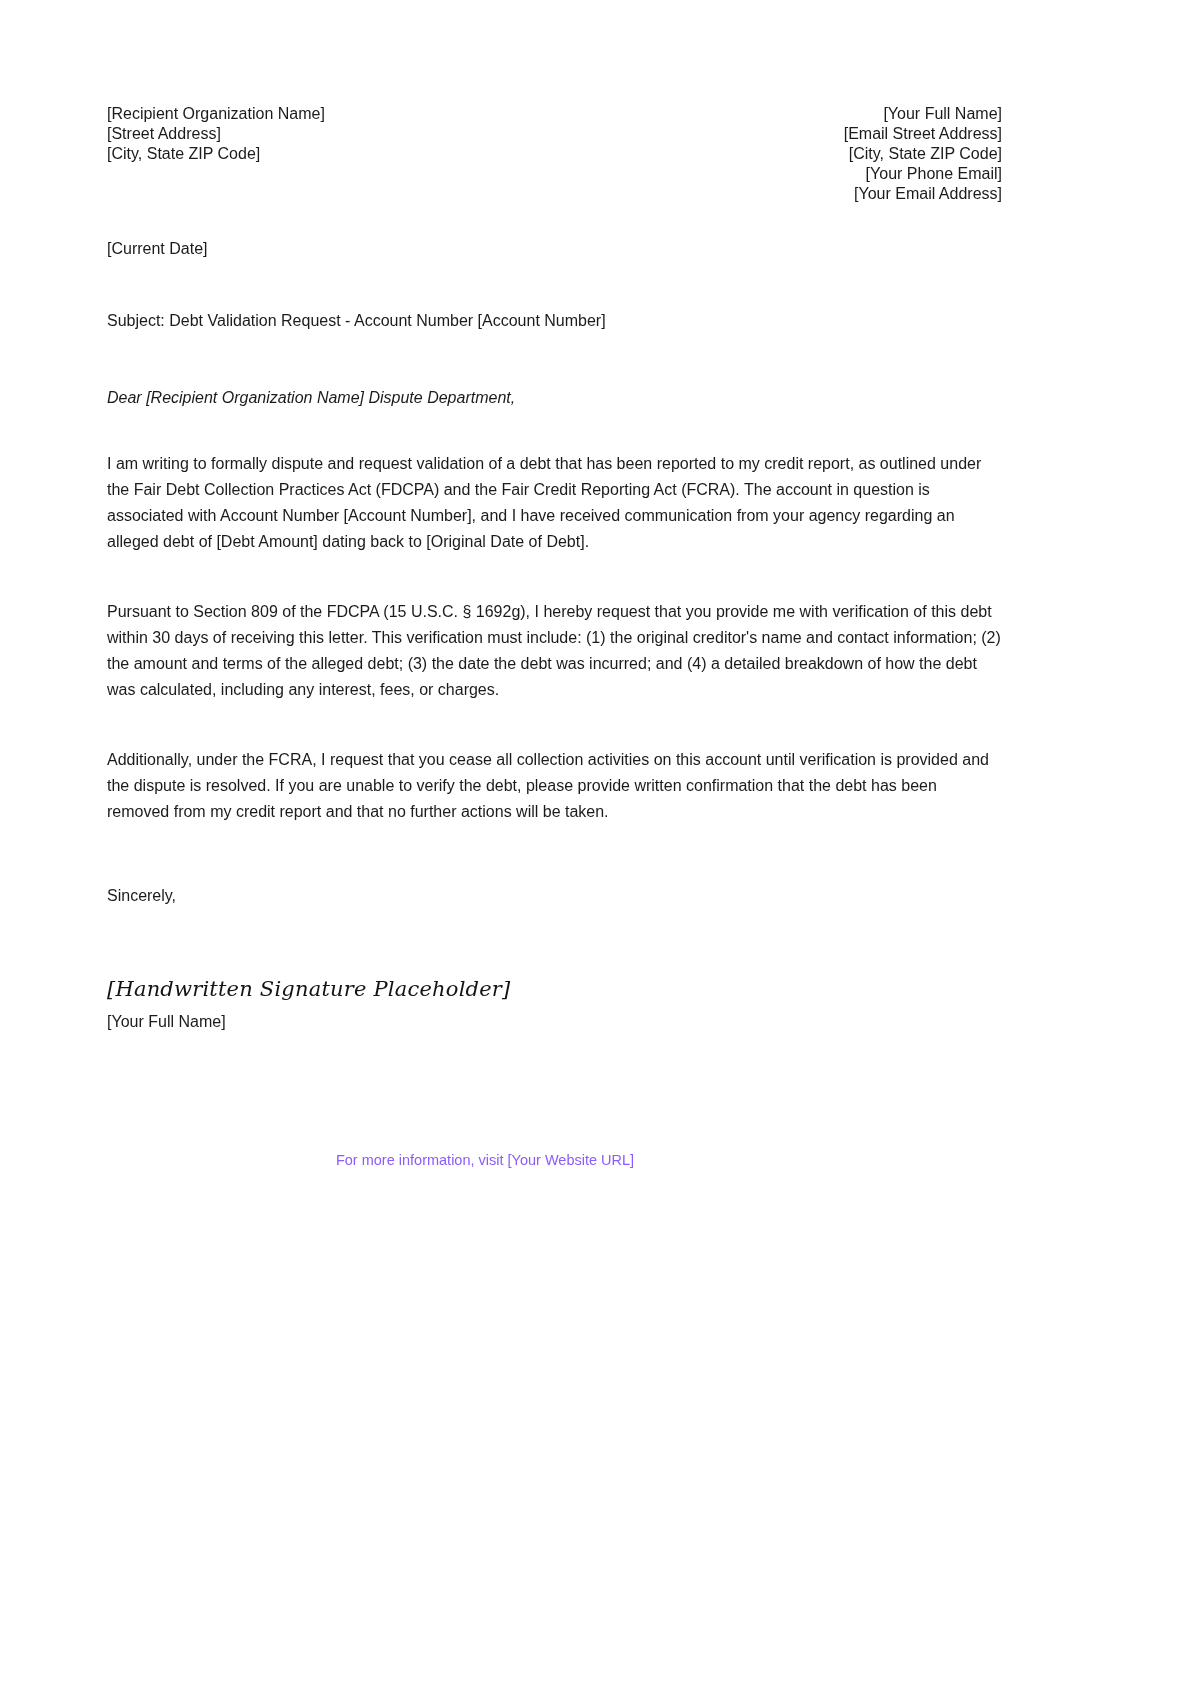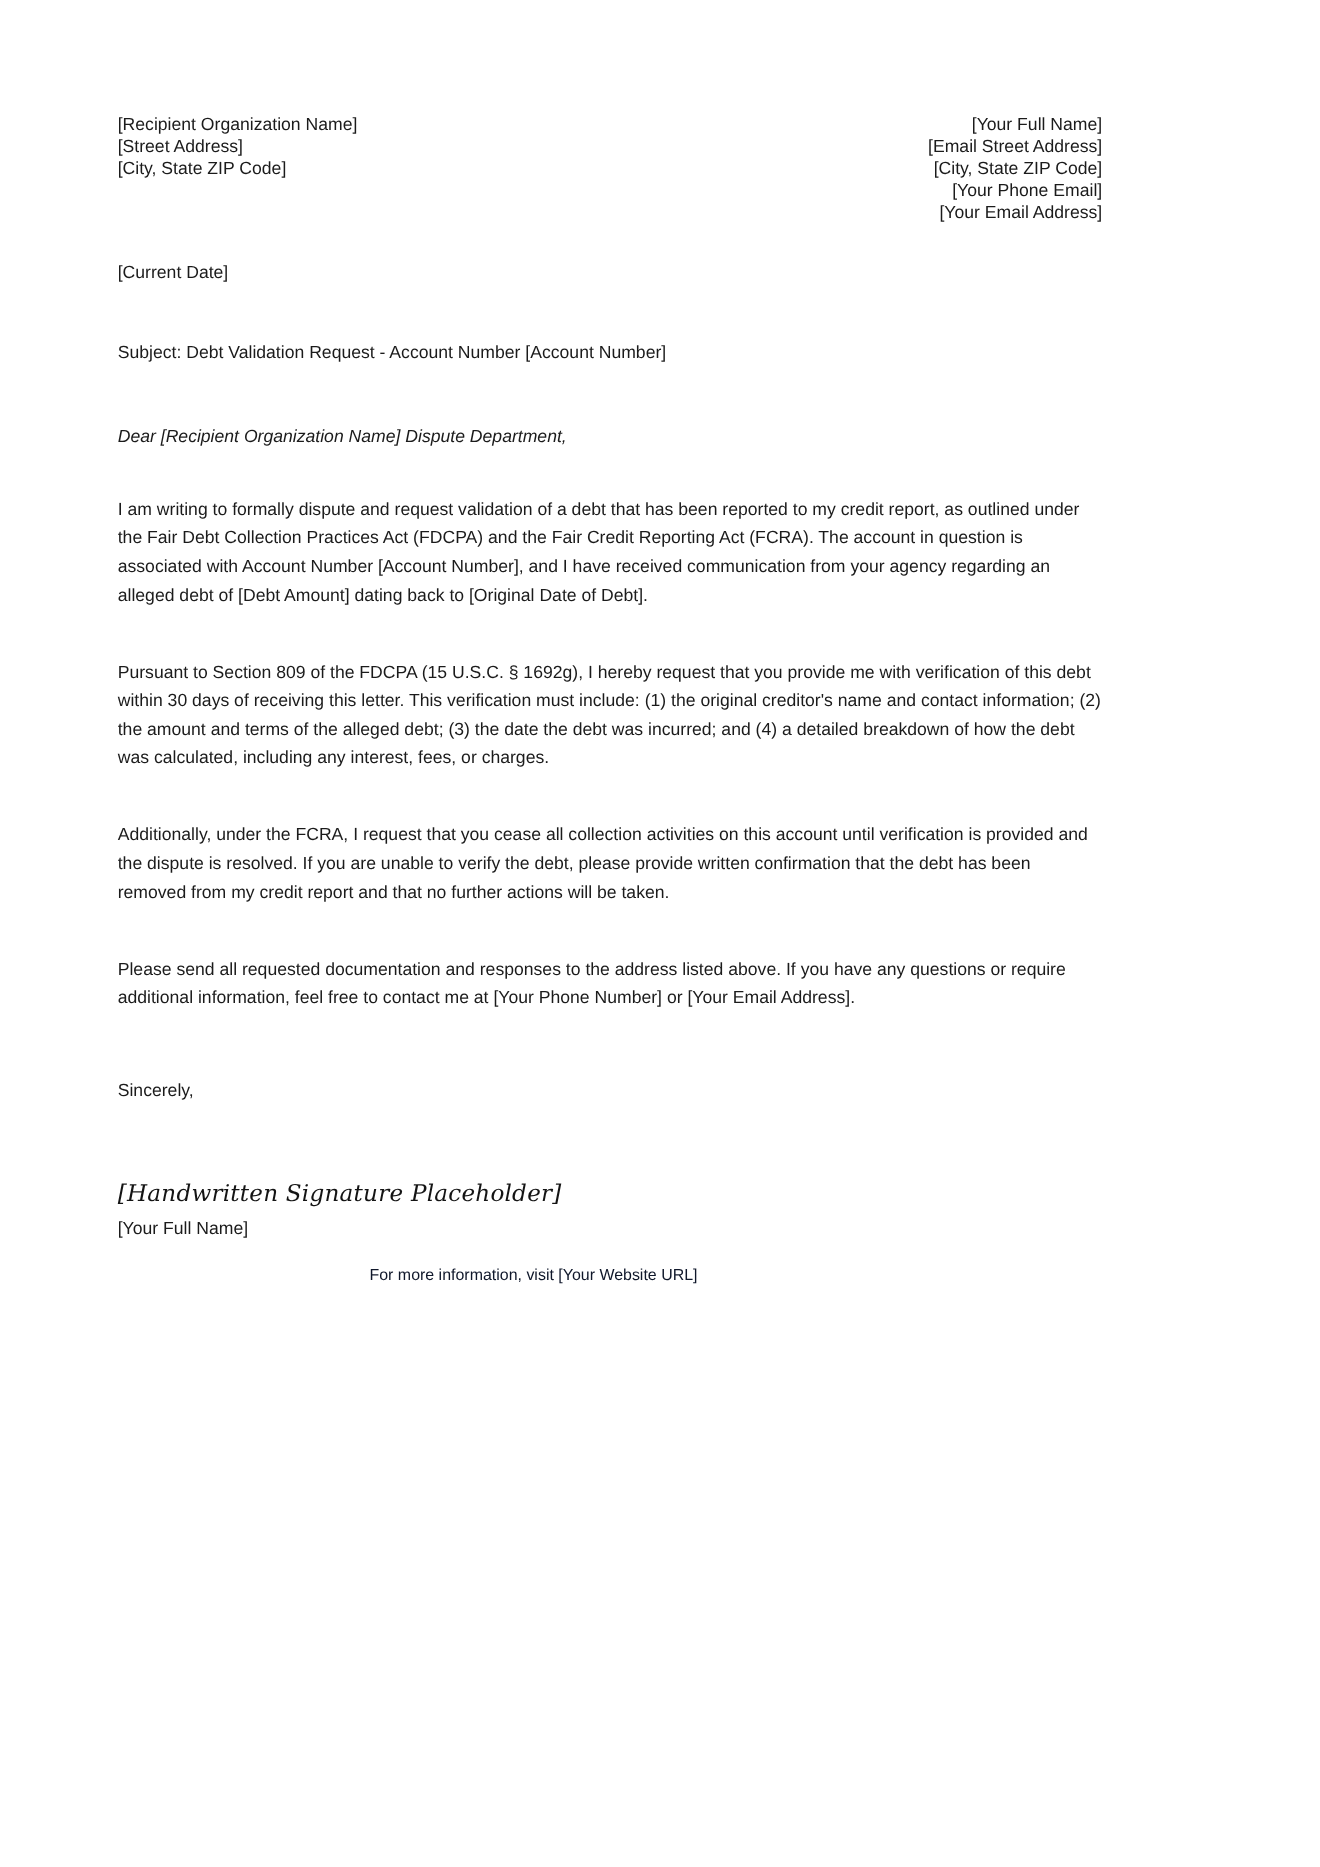--- a/index.html
+++ b/index.html
@@ -61,21 +61,21 @@
     font-size: 16px;
     margin-top: 12px;
   }
   .footer-note {
     position: absolute;
     left: 0;
     top: 1152px;
     width: 970px;
     text-align: center;
     font-size: 14.5px;
-    color: #0f172a;
+    color: #8b5cf6;
   }
 </style>
 </head>
 <body>
 
 <div class="page">
 
   <div class="header-row">
     <div class="addr-block addr-left">
       <div>[Recipient Organization Name]</div>
@@ -94,21 +94,20 @@
   <div class="date-line">[Current Date]</div>
 
   <div class="subject-line">Subject: Debt Validation Request - Account Number [Account Number]</div>
 
   <div class="greeting">Dear [Recipient Organization Name] Dispute Department,</div>
 
   <div class="body-paragraphs">
     <p>I am writing to formally dispute and request validation of a debt that has been reported to my credit report, as outlined under the Fair Debt Collection Practices Act (FDCPA) and the Fair Credit Reporting Act (FCRA). The account in question is associated with Account Number [Account Number], and I have received communication from your agency regarding an alleged debt of [Debt Amount] dating back to [Original Date of Debt].</p>
     <p>Pursuant to Section 809 of the FDCPA (15 U.S.C. § 1692g), I hereby request that you provide me with verification of this debt within 30 days of receiving this letter. This verification must include: (1) the original creditor's name and contact information; (2) the amount and terms of the alleged debt; (3) the date the debt was incurred; and (4) a detailed breakdown of how the debt was calculated, including any interest, fees, or charges.</p>
     <p>Additionally, under the FCRA, I request that you cease all collection activities on this account until verification is provided and the dispute is resolved. If you are unable to verify the debt, please provide written confirmation that the debt has been removed from my credit report and that no further actions will be taken.</p>
-    <p>Please send all requested documentation and responses to the address listed above. If you have any questions or require additional information, feel free to contact me at [Your Phone Number] or [Your Email Address].</p>
   </div>
 
   <div class="closing">Sincerely,</div>
 
   <div class="signature">[Handwritten Signature Placeholder]</div>
 
   <div class="signer-name">[Your Full Name]</div>
 
 </div>
 

